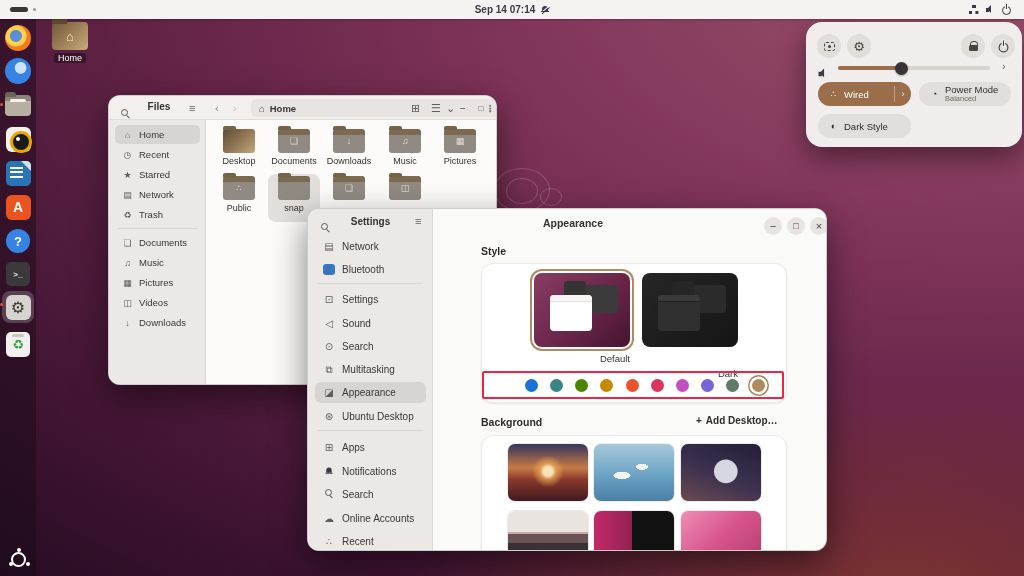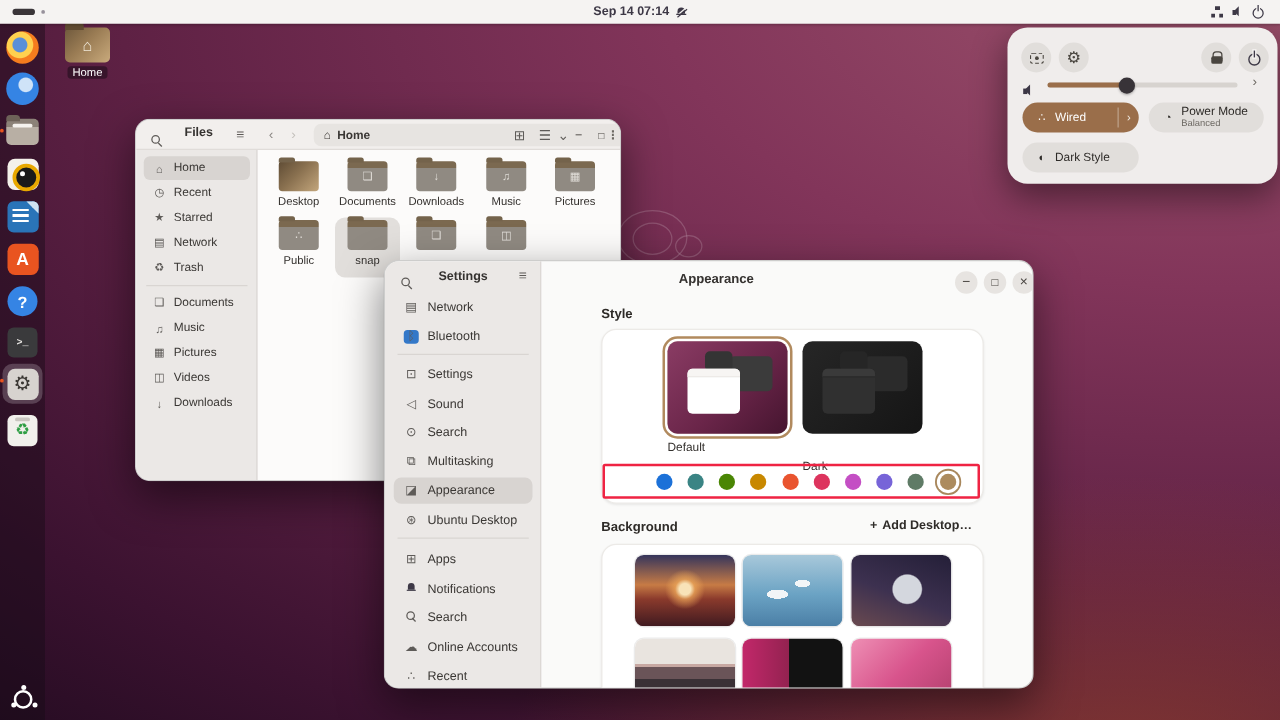--- a/index.html
+++ b/index.html
@@ -99,21 +99,21 @@
   .s-div{position:absolute;left:10px;width:105px;height:1px;background:#d9d5d2;}
   .bt-badge{width:11px;height:11px;border-radius:3px;background:#3478c8;color:#fff;font-size:8px;display:flex;align-items:center;justify-content:center;}
   .page-title{position:absolute;left:125px;top:8px;width:280px;text-align:center;font-size:10.5px;font-weight:bold;}
   .sec-head{position:absolute;font-size:10.5px;font-weight:bold;color:#2e2b28;}
   .card{position:absolute;background:#fff;border-radius:12px;box-shadow:0 1px 2px rgba(0,0,0,.08);border:1px solid #eceae7;}
   .theme{position:absolute;width:96px;height:74px;border-radius:8px;overflow:hidden;}
   .theme.light{background:linear-gradient(135deg,#8a3c64 0%,#6a2549 55%,#45152f 100%);}
   .theme.dark{background:linear-gradient(135deg,#262626,#151515);}
   .theme.selbox{box-shadow:0 0 0 2px #fff,0 0 0 4px #b18a5e;}
   .tw-back{position:absolute;border-radius:4px;}
-  .theme-label{position:absolute;width:96px;text-align:left;font-size:9.5px;color:#34312e;}
+  .theme-label{position:absolute;width:96px;text-align:right;font-size:9.5px;color:#34312e;}
   .dot{position:absolute;width:13px;height:13px;border-radius:50%;}
   .dot.sel{box-shadow:0 0 0 2.5px #fff,0 0 0 4px #a8875c;}
   .annot{position:absolute;border:2px solid #ef2343;border-radius:2px;z-index:26;}
   .addpic{position:absolute;font-size:10px;font-weight:bold;color:#2e2b28;display:flex;align-items:center;gap:4px;}
   .thumb{position:absolute;width:80px;height:57px;border-radius:7px;overflow:hidden;box-shadow:0 0 0 1px rgba(0,0,0,.08);}
   .th1{background:radial-gradient(circle at 50% 48%, #f8e3b8 0 9%, rgba(240,170,90,.7) 16%, rgba(240,170,90,0) 32%),linear-gradient(180deg,#35355c 0%,#c77b45 42%,#8a3a2c 62%,#401a20 100%);}
   .th2{background:radial-gradient(14px 6px at 35% 55%, #f2f5f7 0 60%, transparent 62%),radial-gradient(10px 5px at 60% 40%, #f2f5f7 0 60%, transparent 62%),linear-gradient(180deg,#a8c8da 0%,#6ba3c4 55%,#4b7fa6 100%);}
   .th3{background:radial-gradient(circle at 56% 48%, #d4d7de 0 21%, transparent 23%),linear-gradient(200deg,#241f38 0%,#3d3150 55%,#6a4a50 100%);}
   .th4{background:linear-gradient(180deg,#e9e4df 0 50%,#c7a8a2 50% 56%,#6a5458 56% 78%,#3a3136 78% 100%);}
   .th5{background:linear-gradient(90deg,#c2286a 0%,#932250 47%,#121212 47% 100%);}

